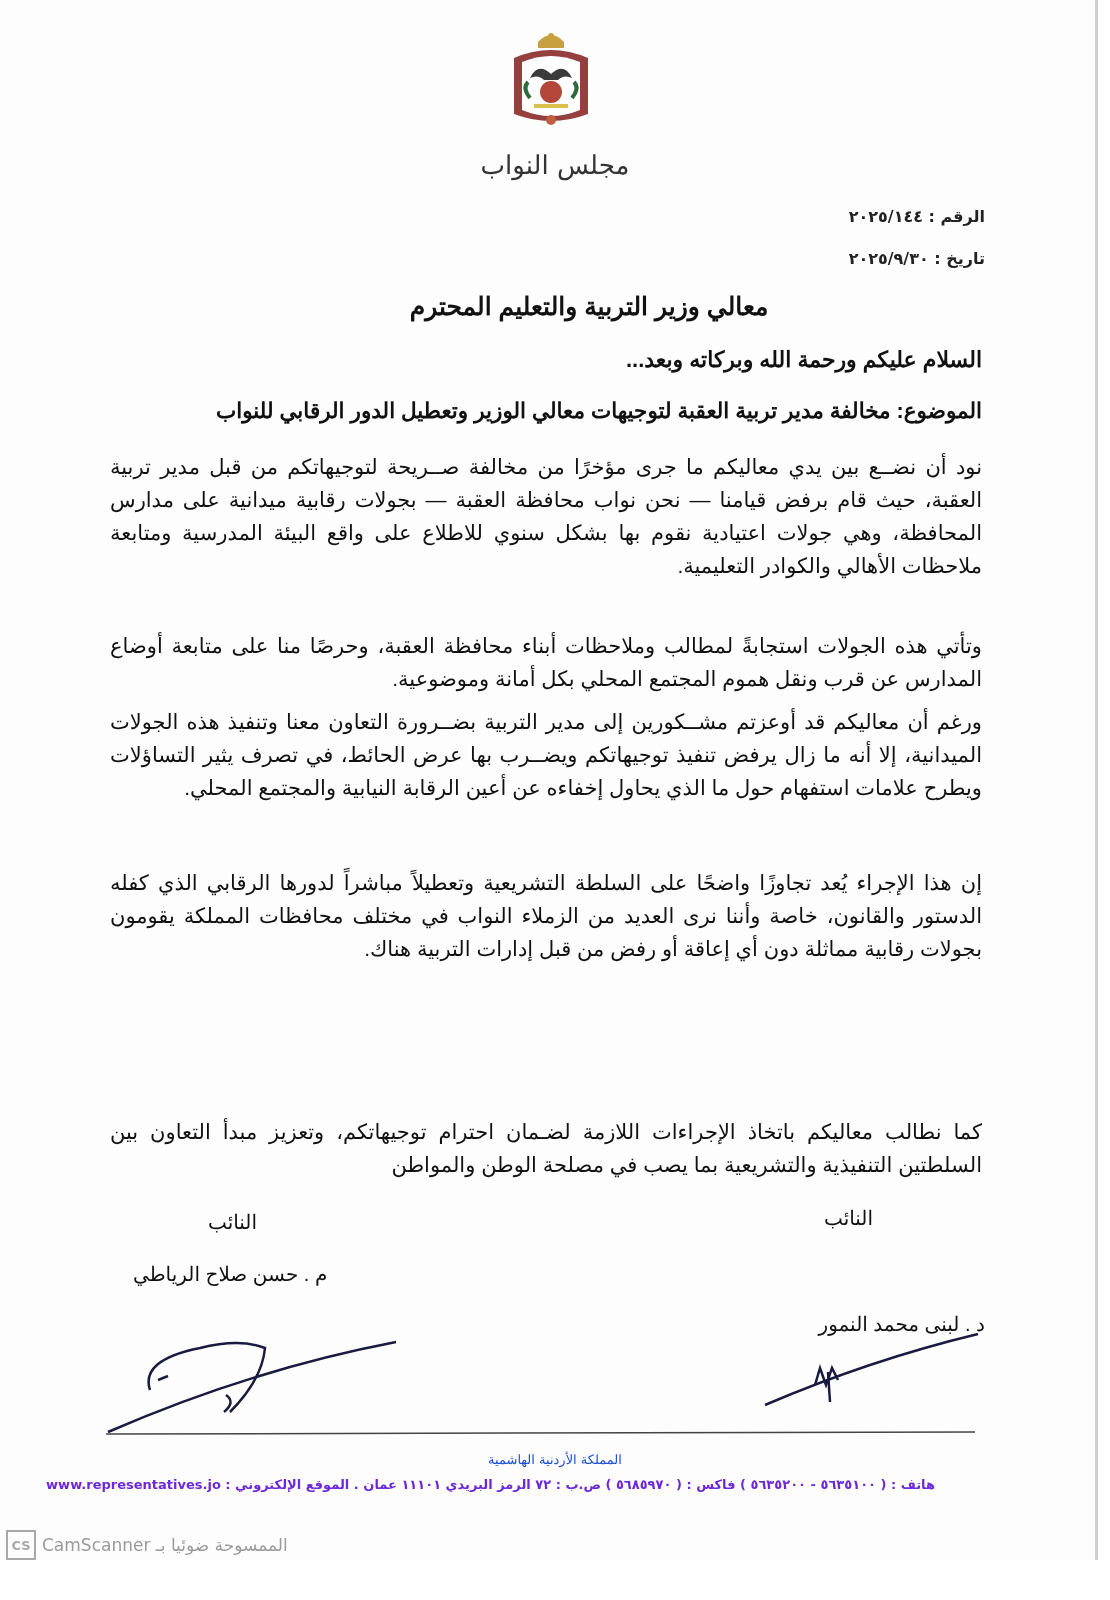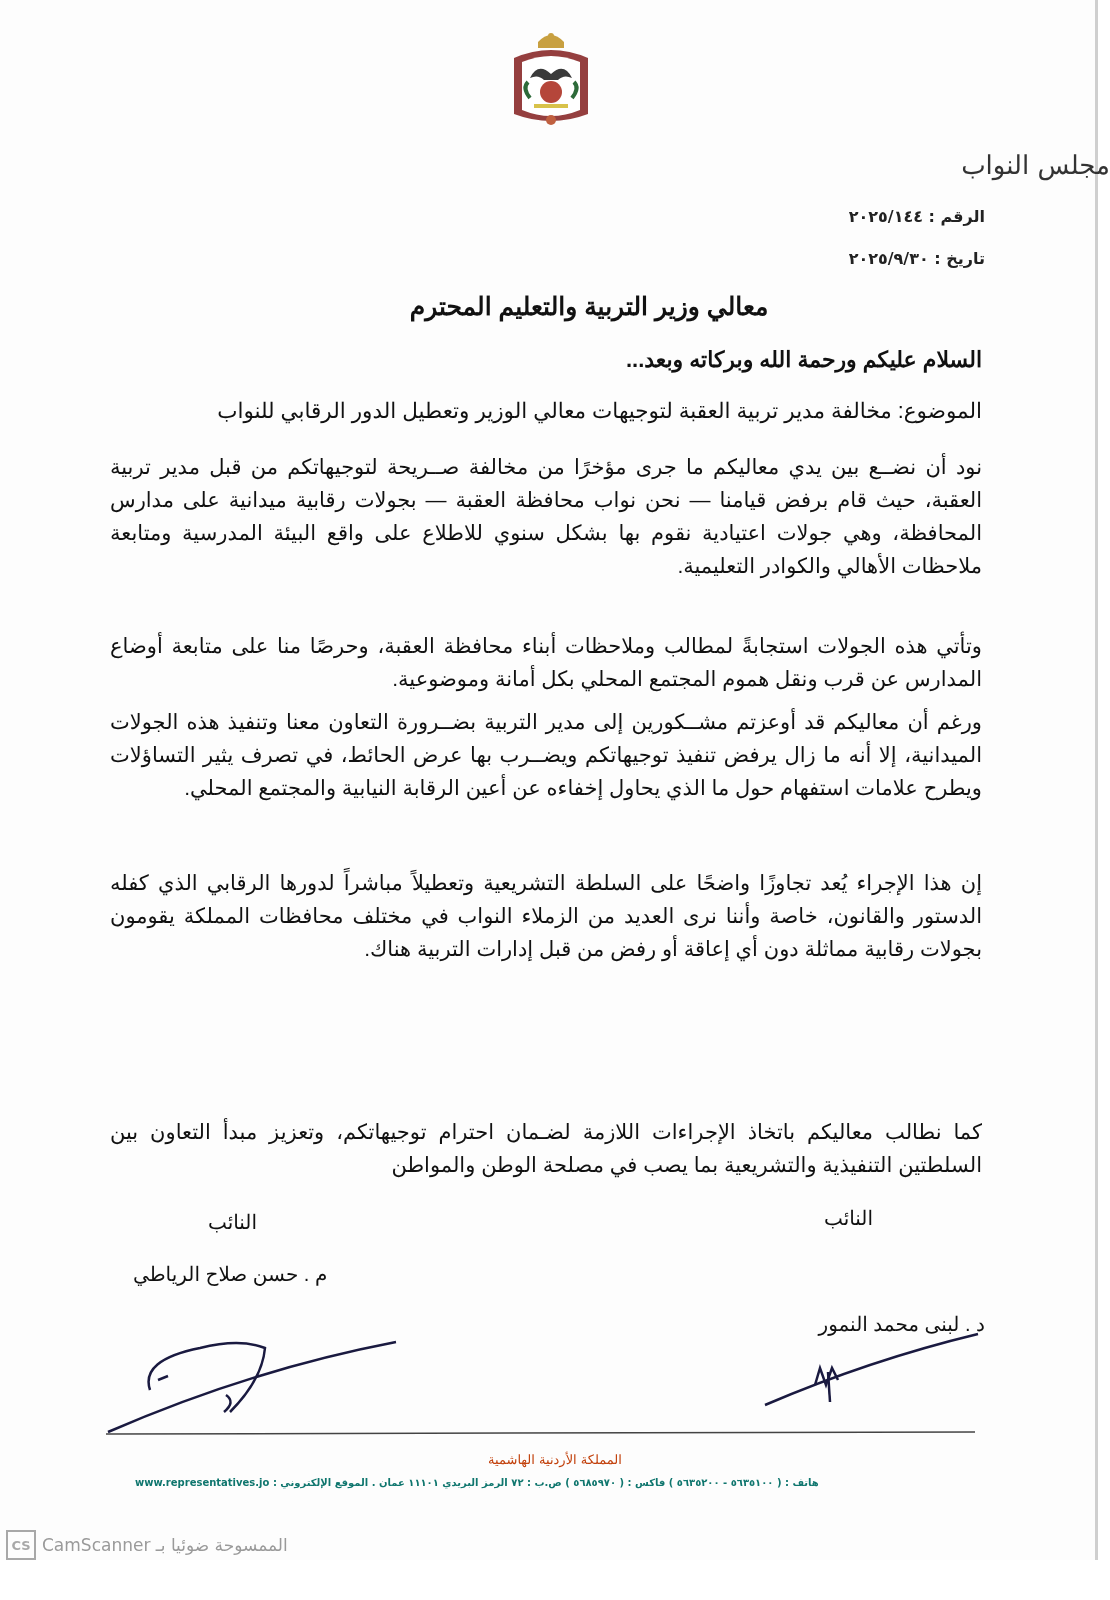--- a/index.html
+++ b/index.html
@@ -1,29 +1,29 @@
 <!DOCTYPE html>
 <html><head>
 <meta charset="utf-8">
 <style>
   html,body{margin:0;padding:0;}
   body{width:1110px;height:1600px;background:#fff;position:relative;overflow:hidden;font-family:"DejaVu Sans",sans-serif;color:#111;}
   .page{position:absolute;left:0;top:0;width:1095px;height:1560px;background:#fdfdfd;border-right:3px solid #cfcfcf;}
   .emblem{position:absolute;left:508px;top:28px;width:86px;height:110px;}
-  .council{position:absolute;left:0;width:1110px;top:150px;text-align:right;font-family:"DejaVu Serif",serif;font-size:26px;color:#333;}
+  .council{position:absolute;left:0;width:1110px;top:150px;text-align:center;font-family:"DejaVu Serif",serif;font-size:26px;color:#333;}
   .meta{position:absolute;right:110px;direction:rtl;font-size:16px;font-weight:bold;color:#222;}
   .rtl{direction:rtl;text-align:right;position:absolute;right:113px;left:110px;}
   .title{position:absolute;left:0;width:1110px;top:292px;text-align:center;direction:rtl;font-family:"Liberation Sans",sans-serif;font-weight:bold;font-size:25px;padding-left:34px;}
   .greet{top:347px;font-family:"Liberation Sans",sans-serif;font-weight:bold;font-size:22px;}
-  .subject{top:398px;font-family:"Liberation Sans",sans-serif;font-weight:normal;font-size:21.5px;left:100px;}
+  .subject{top:398px;font-family:"Liberation Sans",sans-serif;font-weight:bold;font-size:21.5px;left:100px;}
   .para{font-family:"Liberation Sans",sans-serif;font-size:21px;line-height:33px;text-align:justify;text-align-last:right;}
   .sig-title{position:absolute;font-family:"Liberation Sans",sans-serif;font-size:20px;direction:rtl;}
   .sig-name{position:absolute;font-family:"Liberation Sans",sans-serif;font-size:20px;direction:rtl;}
-  .footer-kingdom{position:absolute;left:0;width:1110px;top:1452px;text-align:center;font-family:"DejaVu Serif",serif;font-size:13px;color:#c2410c;}
-  .footer-contact{position:absolute;left:135px;right:160px;top:1477px;direction:rtl;text-align:left;font-family:"DejaVu Sans",sans-serif;font-size:10px;font-weight:bold;color:#0f766e;white-space:nowrap;}
+  .footer-kingdom{position:absolute;left:0;width:1110px;top:1452px;text-align:center;font-family:"DejaVu Serif",serif;font-size:13px;color:#1d4ed8;}
+  .footer-contact{position:absolute;left:135px;right:160px;top:1477px;direction:rtl;text-align:right;font-family:"DejaVu Sans",sans-serif;font-size:13px;font-weight:bold;color:#6d28d9;white-space:nowrap;}
   .camscanner{position:absolute;left:6px;top:1530px;display:flex;align-items:center;gap:6px;color:#9a9a9a;font-family:"DejaVu Sans",sans-serif;font-size:17px;}
   .cs-logo{width:26px;height:26px;border:2px solid #a8a8a8;border-radius:0;display:flex;align-items:center;justify-content:center;font-size:13px;color:#a8a8a8;font-weight:bold;}
   svg.sig{position:absolute;left:0;top:0;}
 </style>
 </head>
 <body>
 
 <div class="page">
 
   <svg class="emblem" viewBox="0 0 86 110">

